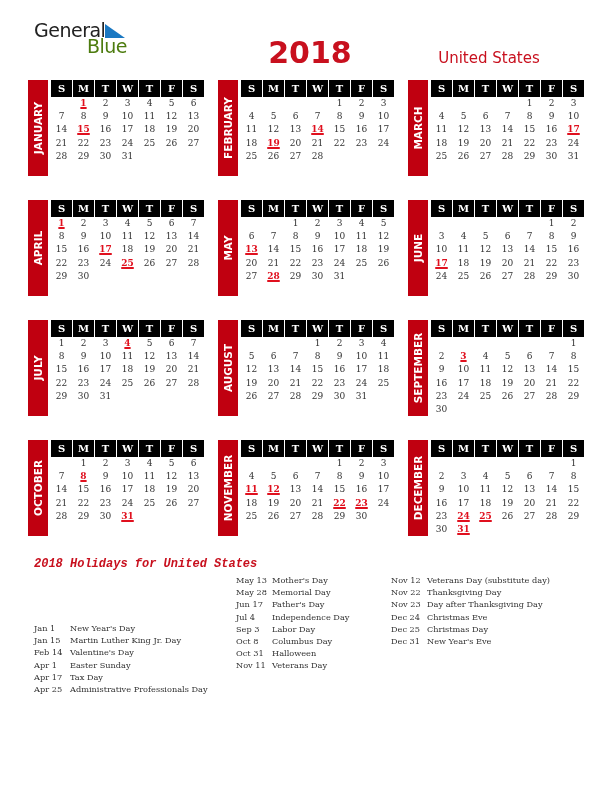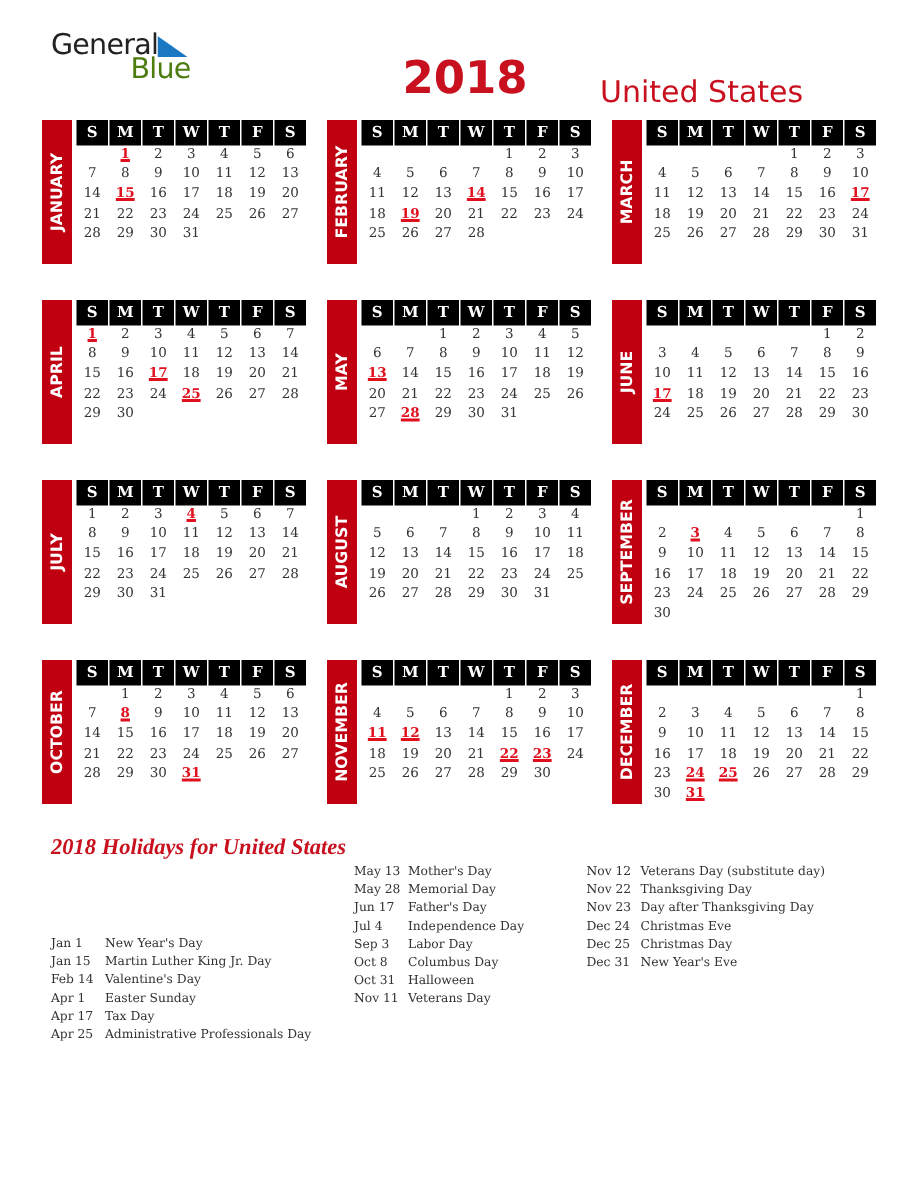--- a/index.html
+++ b/index.html
@@ -1,29 +1,29 @@
 <!DOCTYPE html>
 <html><head>
 <meta charset="utf-8">
 <style>
   html, body { margin:0; padding:0; background:#fff; }
   body { width:612px; height:792px; position:relative; overflow:hidden; font-family:"DejaVu Serif", serif; color:#333; }
   .logo { position:absolute; left:34px; top:20px; }
   .logo .g { font-family:"DejaVu Sans", sans-serif; font-size:19px; color:#222; letter-spacing:-0.5px; line-height:20px; }
   .logo .b { font-family:"DejaVu Sans", sans-serif; font-size:19px; color:#4d7c0f; position:absolute; left:53px; top:16px; line-height:20px; letter-spacing:-0.5px; }
   .year { position:absolute; left:255px; top:35px; width:110px; text-align:center; font-family:"DejaVu Sans", sans-serif; font-weight:bold; font-size:30px; color:#c8101e; }
-  .country { position:absolute; left:400px; top:49px; width:178px; text-align:left; font-family:"DejaVu Sans", sans-serif; font-size:20px; color:#c8101e; }
+  .country { position:absolute; left:400px; top:49px; width:178px; text-align:center; font-family:"DejaVu Sans", sans-serif; font-size:15px; color:#c8101e; }
   .month { position:absolute; width:184px; }
   .month .side { position:absolute; left:0; top:0; width:20px; background:#c00010; }
   .month .side span { position:absolute; left:50%; top:50%; transform:translate(-50%,-50%) rotate(-90deg); white-space:nowrap; color:#fff; font-family:"DejaVu Sans", sans-serif; font-weight:bold; font-size:10.5px; }
   .month table { position:absolute; left:22px; top:0; border-collapse:separate; border-spacing:1px 0; }
   .month th { width:21px; height:17px; background:#000; color:#fff; font-size:10px; font-weight:bold; padding:0; text-align:center; }
   .month td { width:21px; height:13.2px; font-size:9px; padding:0; text-align:center; color:#333; line-height:13px; }
   .month td.hol { color:#e0101e; font-weight:bold; text-decoration:underline; text-decoration-thickness:1.5px; }
-  .hol-title { position:absolute; left:34px; top:557px; font-family:Liberation Serif, serif; font-style:italic; font-weight:bold; font-size:15px; color:#c8101e; }
+  .hol-title { position:absolute; left:34px; top:557px; font-family:Liberation Mono, monospace; font-style:italic; font-weight:bold; font-size:12px; color:#c8101e; }
   .hcol { position:absolute; top:574px; font-size:8.2px; color:#333; }
   .hrow { height:12.2px; line-height:12px; white-space:nowrap; }
   .hrow .d { display:inline-block; width:36px; }
 </style>
 </head>
 <body>
 
 <div class="logo">
   <div class="g">General</div>
   <div class="b">Blue</div>

